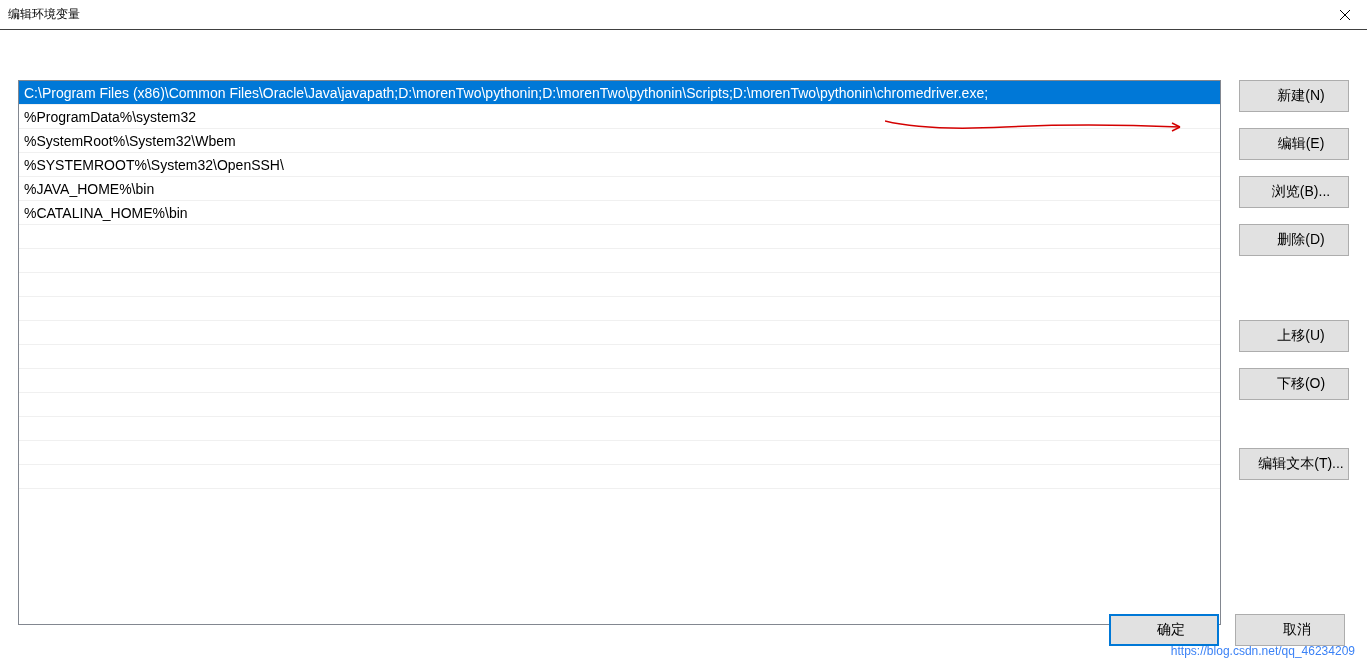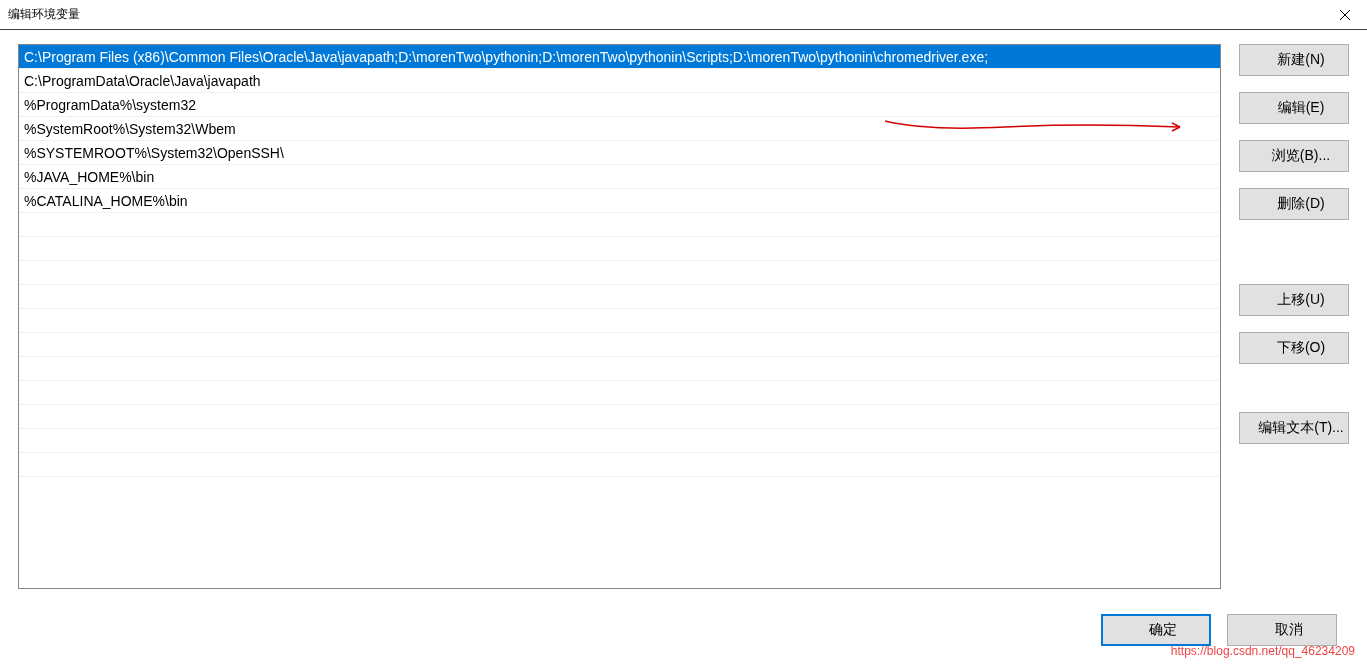--- a/index.html
+++ b/index.html
@@ -41,20 +41,21 @@
     }
     .dialog-body {
       padding: 14px 18px 18px 18px;
       position: relative;
       height: calc(100% - 30px);
     }
     .main-layout {
       display: flex;
       gap: 18px;
       height: 545px;
+      margin-top: 36px;
     }
     .listbox {
       flex: 1;
       border: 1px solid #828790;
       background: #ffffff;
       overflow: hidden;
       position: relative;
     }
     .list-row {
       height: 24px;
@@ -89,63 +90,62 @@
     }
     .gap-large {
       margin-bottom: 64px;
     }
     .gap-medium {
       margin-bottom: 48px;
     }
     .bottom-buttons {
       position: absolute;
       bottom: 18px;
-      right: 30px;
+      right: 22px;
       display: flex;
       gap: 16px;
     }
     .win-button.primary {
       border: 2px solid #0078d7;
     }
     .win-button.bottom {
       margin-bottom: 0;
     }
     .underline-annotation {
       position: absolute;
       pointer-events: none;
       top: 87px;
       left: 885px;
     }
     .watermark {
       position: absolute;
       bottom: 6px;
       right: 12px;
       font-size: 12px;
-      color: #ef4444;
+      color: #3b82f6;
       pointer-events: none;
     }
   </style>
 </head>
 <body>
 
 <div class="titlebar">
   <span class="titlebar-title">编辑环境变量</span>
   <div class="close-btn">
     <svg viewBox="0 0 10 10">
       <line x1="0" y1="0" x2="10" y2="10" stroke="#000" stroke-width="1"></line>
       <line x1="10" y1="0" x2="0" y2="10" stroke="#000" stroke-width="1"></line>
     </svg>
   </div>
 </div>
 
 <div class="dialog-body">
   <div class="main-layout">
     <div class="listbox">
       <div class="list-row selected">C:\Program Files (x86)\Common Files\Oracle\Java\javapath;D:\morenTwo\pythonin;D:\morenTwo\pythonin\Scripts;D:\morenTwo\pythonin\chromedriver.exe;</div>
-      <div class="list-row">C:\ProgramData\Oracle\Java\javapath</div>
       <div class="list-row">%ProgramData%\system32</div>
       <div class="list-row">%SystemRoot%\System32\Wbem</div>
       <div class="list-row">%SYSTEMROOT%\System32\OpenSSH\</div>
       <div class="list-row">%JAVA_HOME%\bin</div>
       <div class="list-row">%CATALINA_HOME%\bin</div>
       <div class="list-row"></div>
       <div class="list-row"></div>
       <div class="list-row"></div>
       <div class="list-row"></div>
       <div class="list-row"></div>

